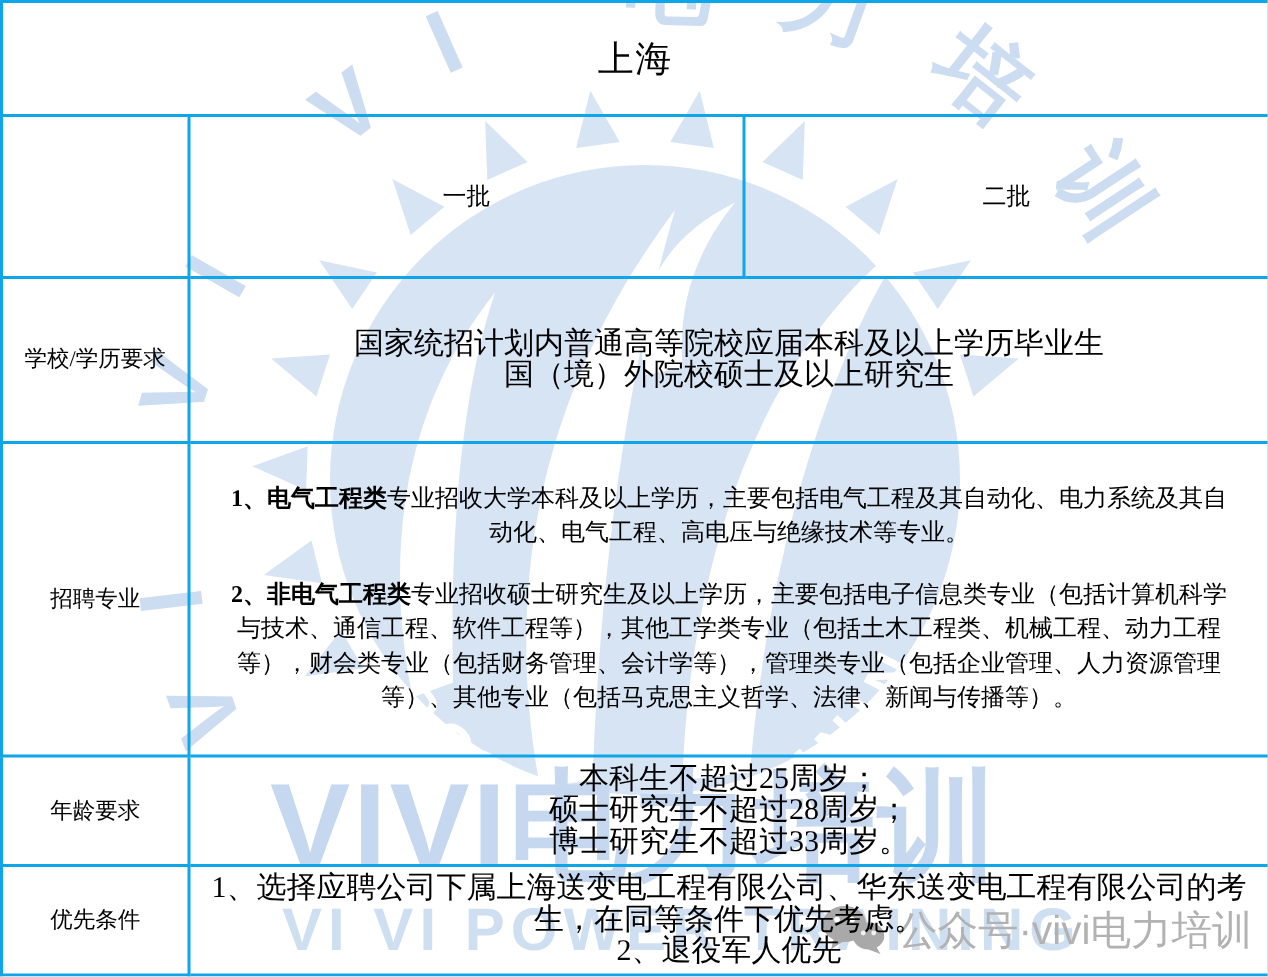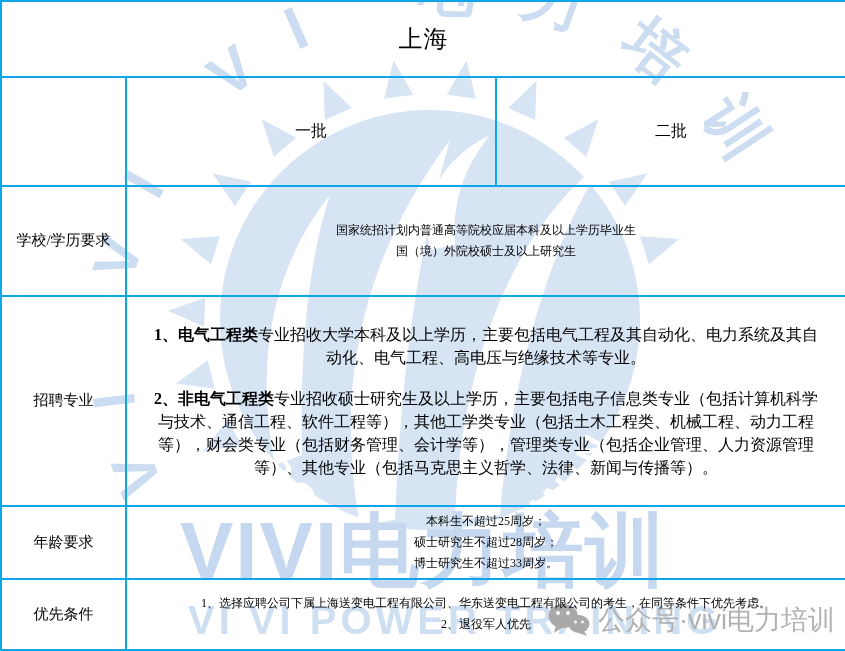--- a/index.html
+++ b/index.html
@@ -33,21 +33,21 @@
   table.sheet td{border:2px solid #0ea5e9;vertical-align:middle;text-align:center;padding:2px 6px;}
   td.title-cell{font-size:24px;letter-spacing:1px;height:66px;}
   tr.batch-row{height:102px;}
   td.batch-second{text-align:left;padding-left:7px;}
   td.label-cell{font-size:15px;padding:2px 3px;}
   tr.row-education{height:104px;margin-left:44px;}
   tr.row-majors{height:177px;}
   tr.row-age{height:64px;}
   tr.row-hard{height:64px;}
   tr.row-priority{height:67px;}
-  .cell-text{font-size:12px;line-height:21px;}
+  .cell-text{font-size:20px;line-height:21px;}
   .majors-text{font-size:16px;line-height:23px;text-align:center;padding:0 2px;}
   .majors-text p{margin:18px;}
   .batch-label{font-size:16px;}
 </style>
 </head>
 <body>
 
 <div class="watermark">
   <svg class="wm-svg" width="845" height="651" viewBox="0 0 845 651">
 

